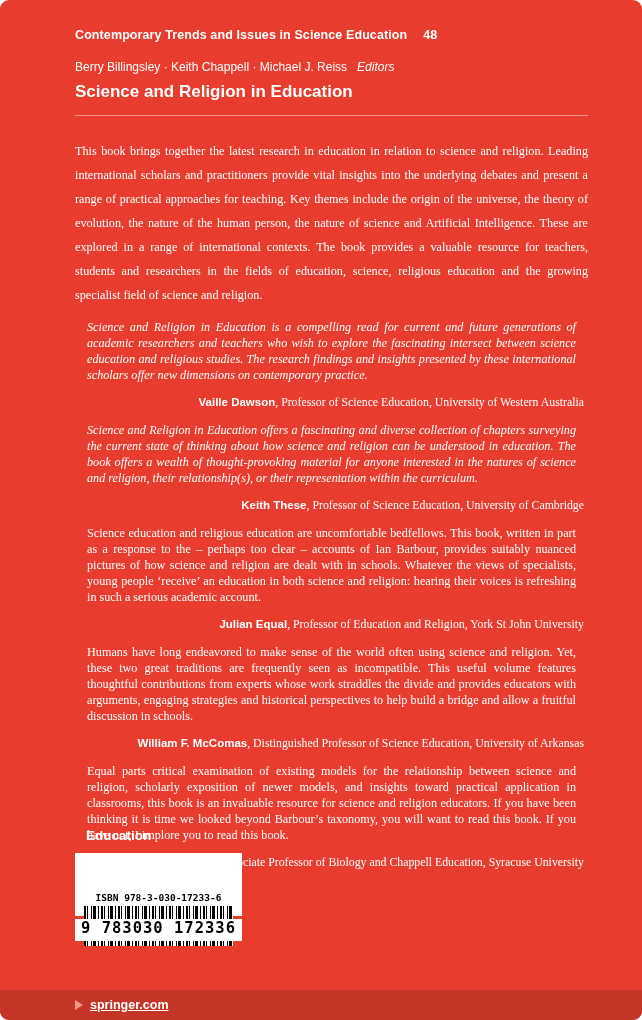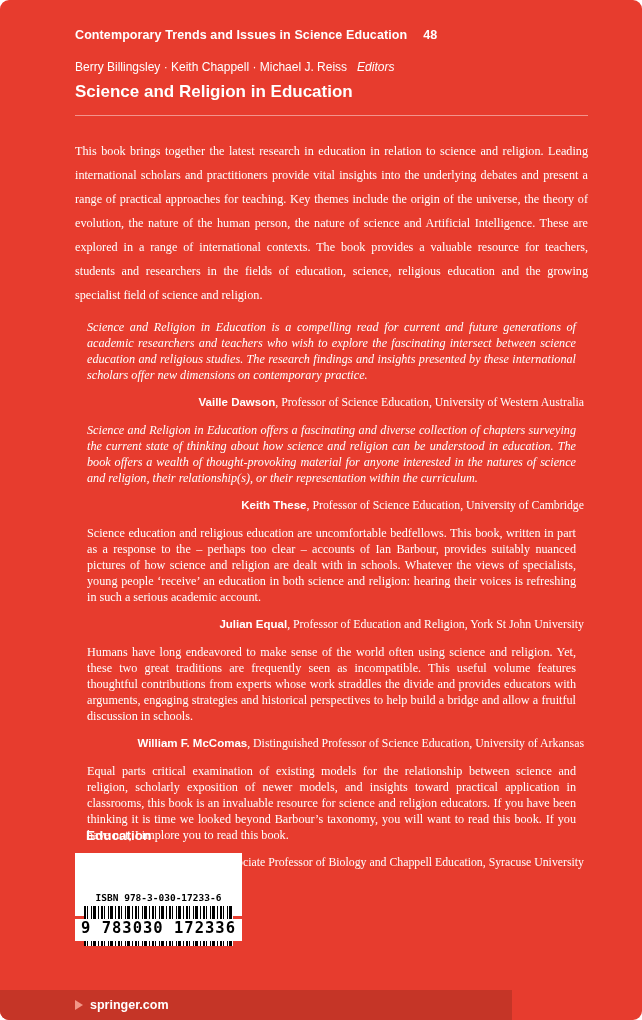--- a/index.html
+++ b/index.html
@@ -22,21 +22,21 @@
   .category { position: absolute; left: 86px; top: 828px; font-family: "Liberation Sans", sans-serif; font-weight: bold; font-size: 13.5px; }
   .isbn-box { position: absolute; left: 75px; top: 853px; width: 167px; height: 63px; background: #fff; color: #000; text-align: center; }
   .isbn-label { font-family: "DejaVu Sans Mono", monospace; font-weight: bold; font-size: 9.5px; padding-top: 0; margin-top: 39px; }
   .barcode { height: 40px; margin: 3px 9px 0;
     background: repeating-linear-gradient(90deg,
       #000 0 2px, #fff 2px 3px, #000 3px 4px, #fff 4px 7px,
       #000 7px 8px, #fff 8px 9px, #000 9px 12px, #fff 12px 14px,
       #000 14px 15px, #fff 15px 17px); }
   .ean-box { position: absolute; left: 75px; top: 919px; width: 167px; height: 22px; background: #fff; color: #000; display: flex; align-items: flex-start; justify-content: center; }
   .ean-text { font-family: "DejaVu Sans Mono", monospace; font-weight: bold; font-size: 15.5px; letter-spacing: 1px; }
-  .footer { position: absolute; left: 0; bottom: 0; width: 512px; height: 30px; background: #c53527; display: flex; align-items: center; padding-left: 75px; box-sizing: border-box; }
+  .footer { position: absolute; left: 0; bottom: 0; width: 642px; height: 30px; background: #c53527; display: flex; align-items: center; padding-left: 75px; box-sizing: border-box; text-decoration: underline; }
   .arrow { width: 0; height: 0; border-left: 8px solid #f29788; border-top: 5px solid transparent; border-bottom: 5px solid transparent; margin-right: 7px; }
   .site { font-family: "Liberation Sans", sans-serif; font-weight: bold; font-size: 12.5px; color: #fff; }
 </style>
 </head>
 <body>
 
 <div class="cover">
   <div class="content">
 
     <div class="series">

